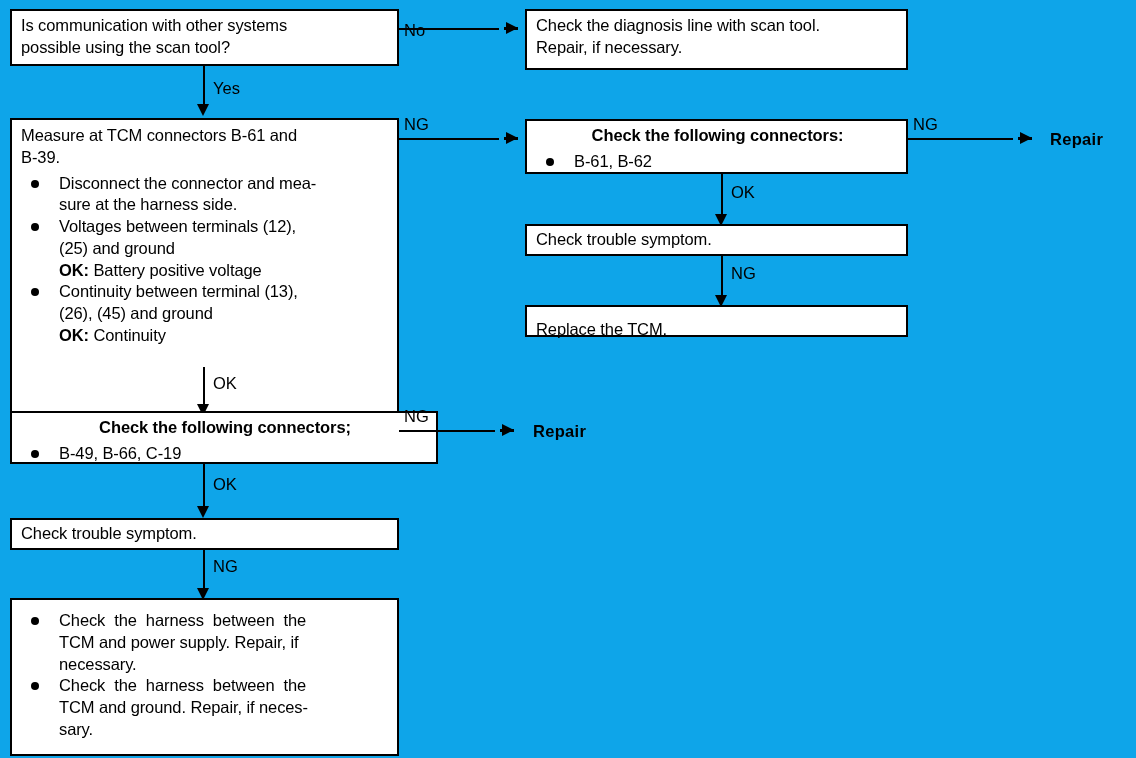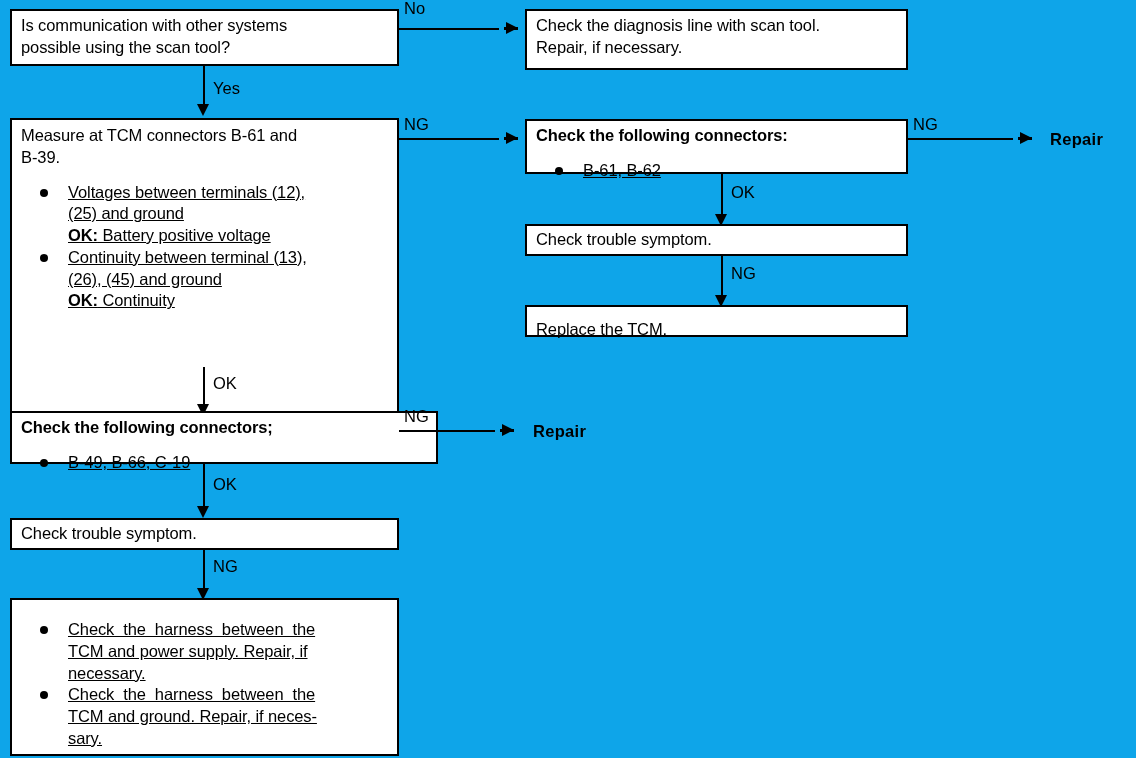--- a/index.html
+++ b/index.html
@@ -27,26 +27,26 @@
     font-size: 16.5px;
     line-height: 1.32;
     letter-spacing: -0.1px;
   }
   .box .ln {
     display: block;
     white-space: pre;
   }
   .b {
     font-weight: bold;
+    text-align: center;
   }
   ul.blist {
     list-style: none;
-    margin: 13px;
+    margin: 4px;
     padding: 0;
-    text-decoration: underline;
   }
   ul.blist > li {
     position: relative;
     padding-left: 34px;
     margin: 0;
   }
   ul.blist > li .bullet {
     position: absolute;
     left: 6px;
     top: 0.03em;
@@ -113,35 +113,40 @@
 
 <div id="canvas">
 
   <div class="box" style="left:10px; top:9px; width:389px; height:57px;">
     <span class="ln">Is communication with other systems</span>
     <span class="ln">possible using the scan tool?</span>
   </div>
 
   <div class="hline" style="left:399px; top:28px; width:100px;"></div>
   <div class="arrow-r" style="left:506px; top:22px;"></div>
-  <div class="edge-label" style="left:404px; top:0;text-align:center;">No</div>
+  <div class="edge-label" style="left:404px; top:22px;text-align:center;">No</div>
 
   <div class="box" style="left:525px; top:9px; width:383px; height:61px;">
     <span class="ln">Check the diagnosis line with scan tool.</span>
     <span class="ln">Repair, if necessary.</span>
   </div>
 
   <div class="vline" style="left:203px; top:66px; height:40px;"></div>
   <div class="arrow-d" style="left:197px; top:104px;"></div>
   <div class="edge-label" style="left:213px; top:80px;">Yes</div>
 
   <div class="box" style="left:10px; top:118px; width:389px; height:311px; padding-top:5px;">
     <span class="ln">Measure at TCM connectors B-61 and</span>
     <span class="ln">B-39.</span>
     <ul class="blist">
+      <li>
+        <span class="bullet"></span>
+        <span class="ln">Disconnect the connector and mea-</span>
+        <span class="ln sub">sure at the harness side.</span>
+      </li>
       <li>
         <span class="bullet"></span>
         <span class="ln">Voltages between terminals (12),</span>
         <span class="ln sub">(25) and ground</span>
         <span class="ln sub"><span class="b">OK:</span><span> Battery positive voltage</span></span>
       </li>
       <li>
         <span class="bullet"></span>
         <span class="ln">Continuity between terminal (13),</span>
         <span class="ln sub">(26), (45) and ground</span>

